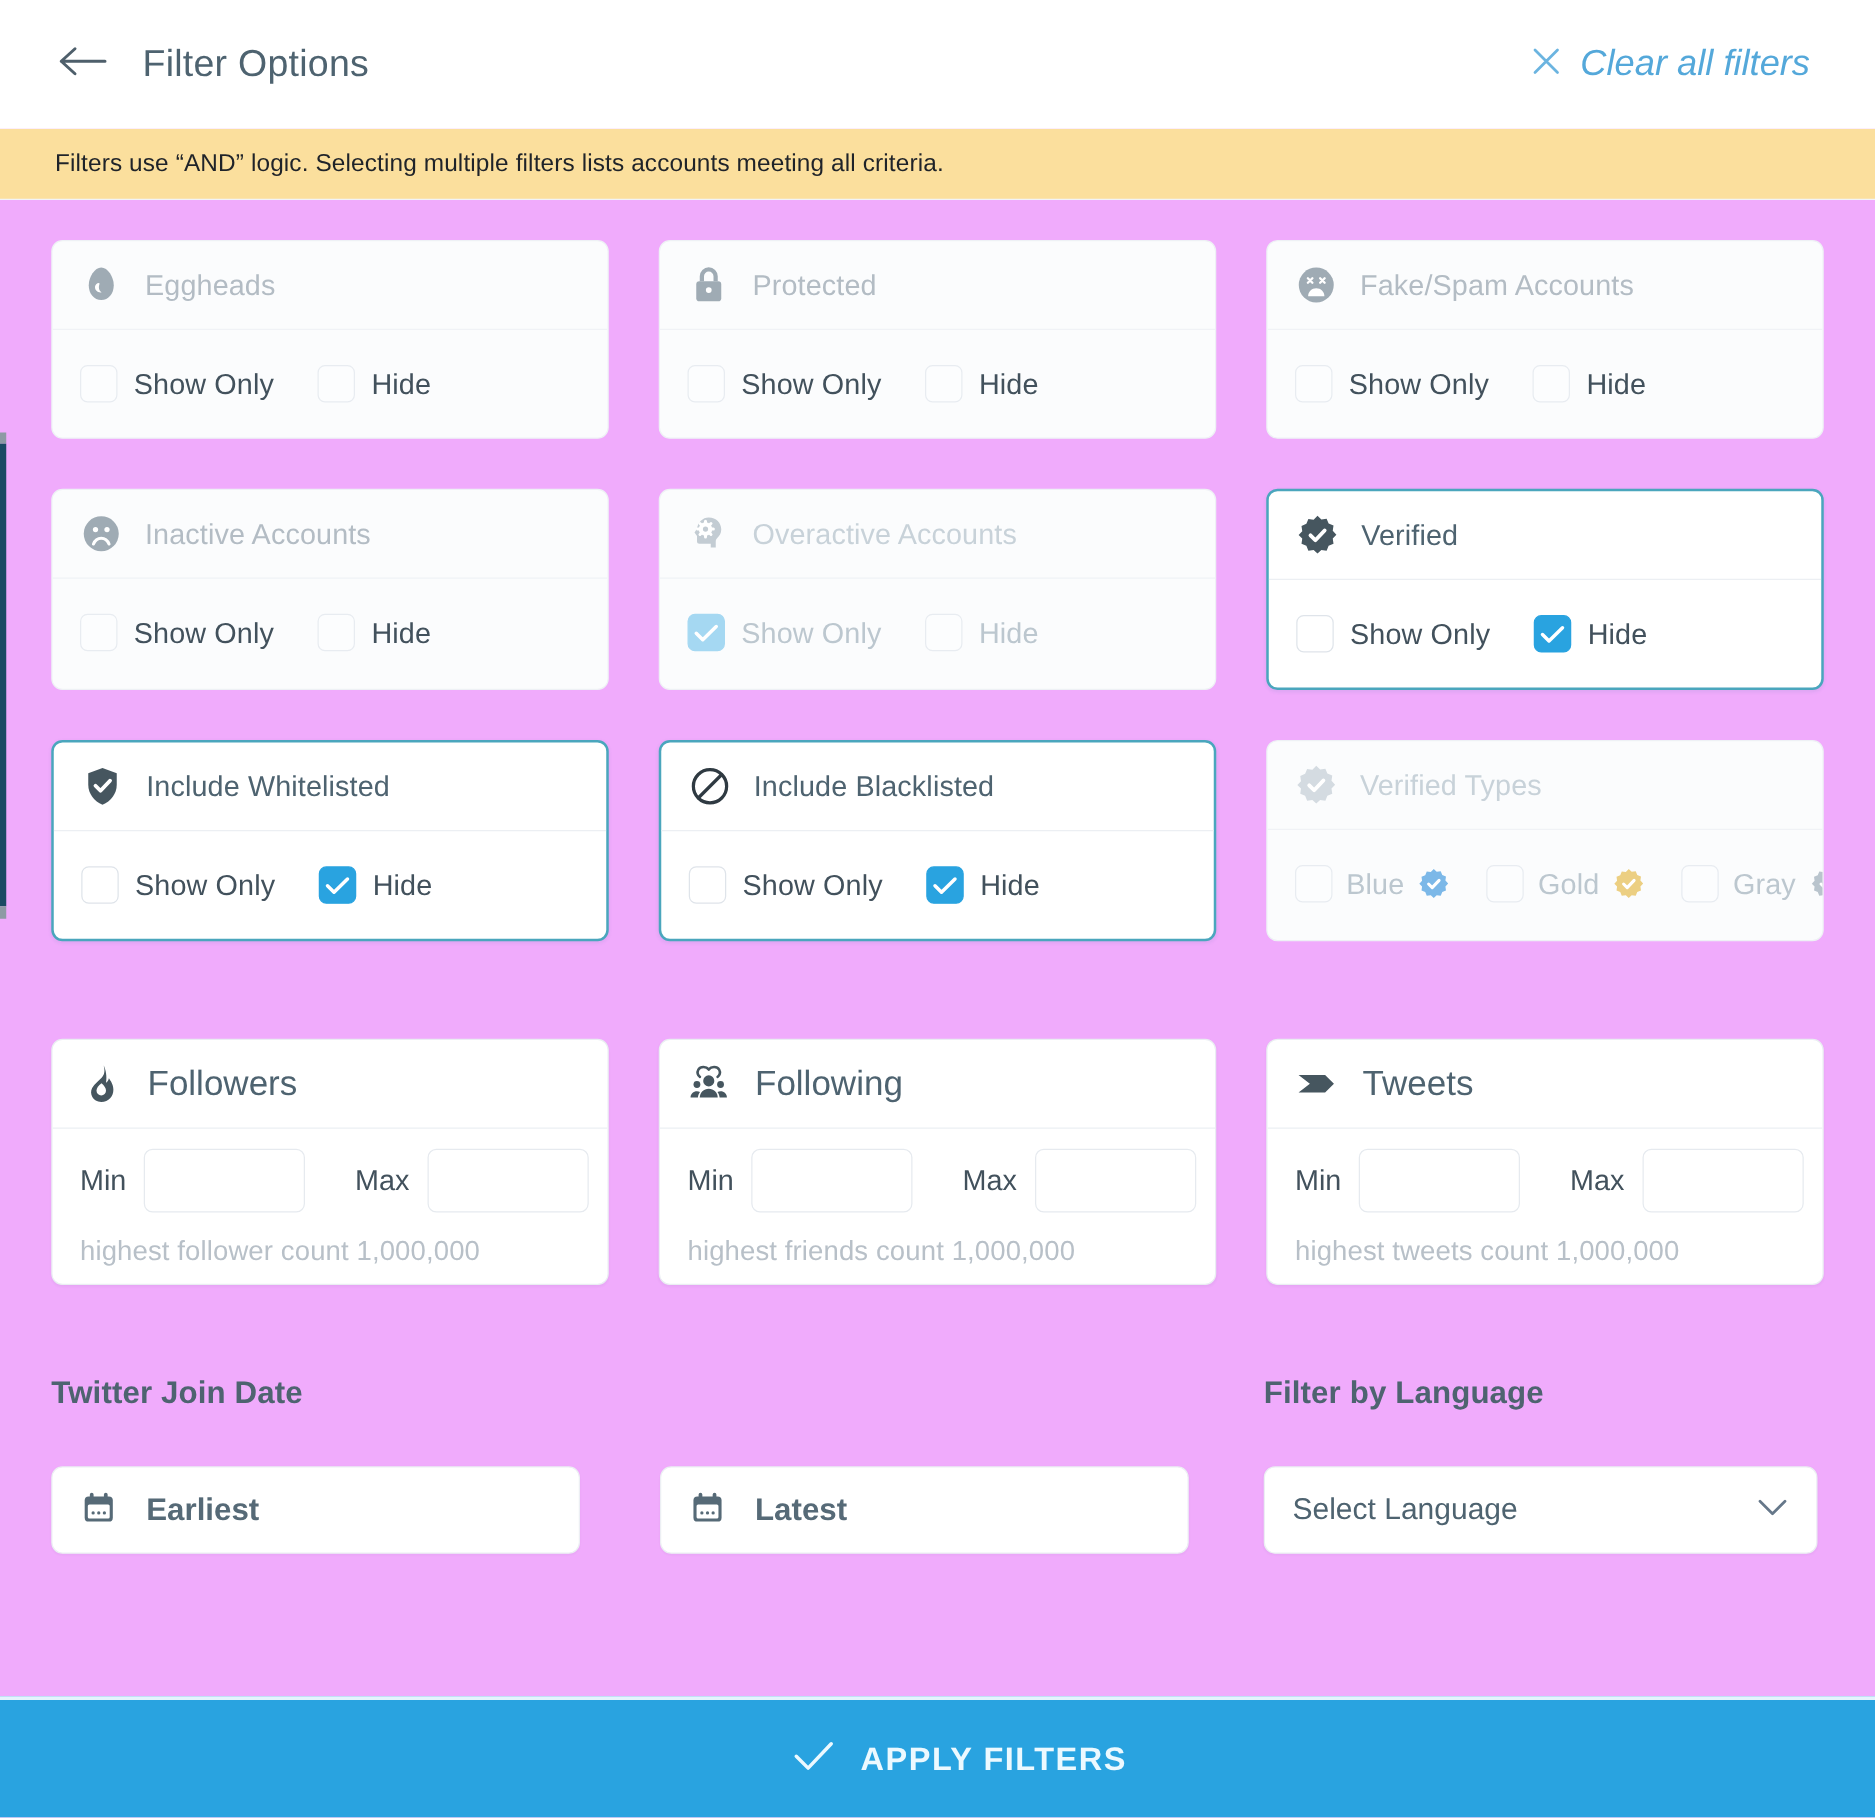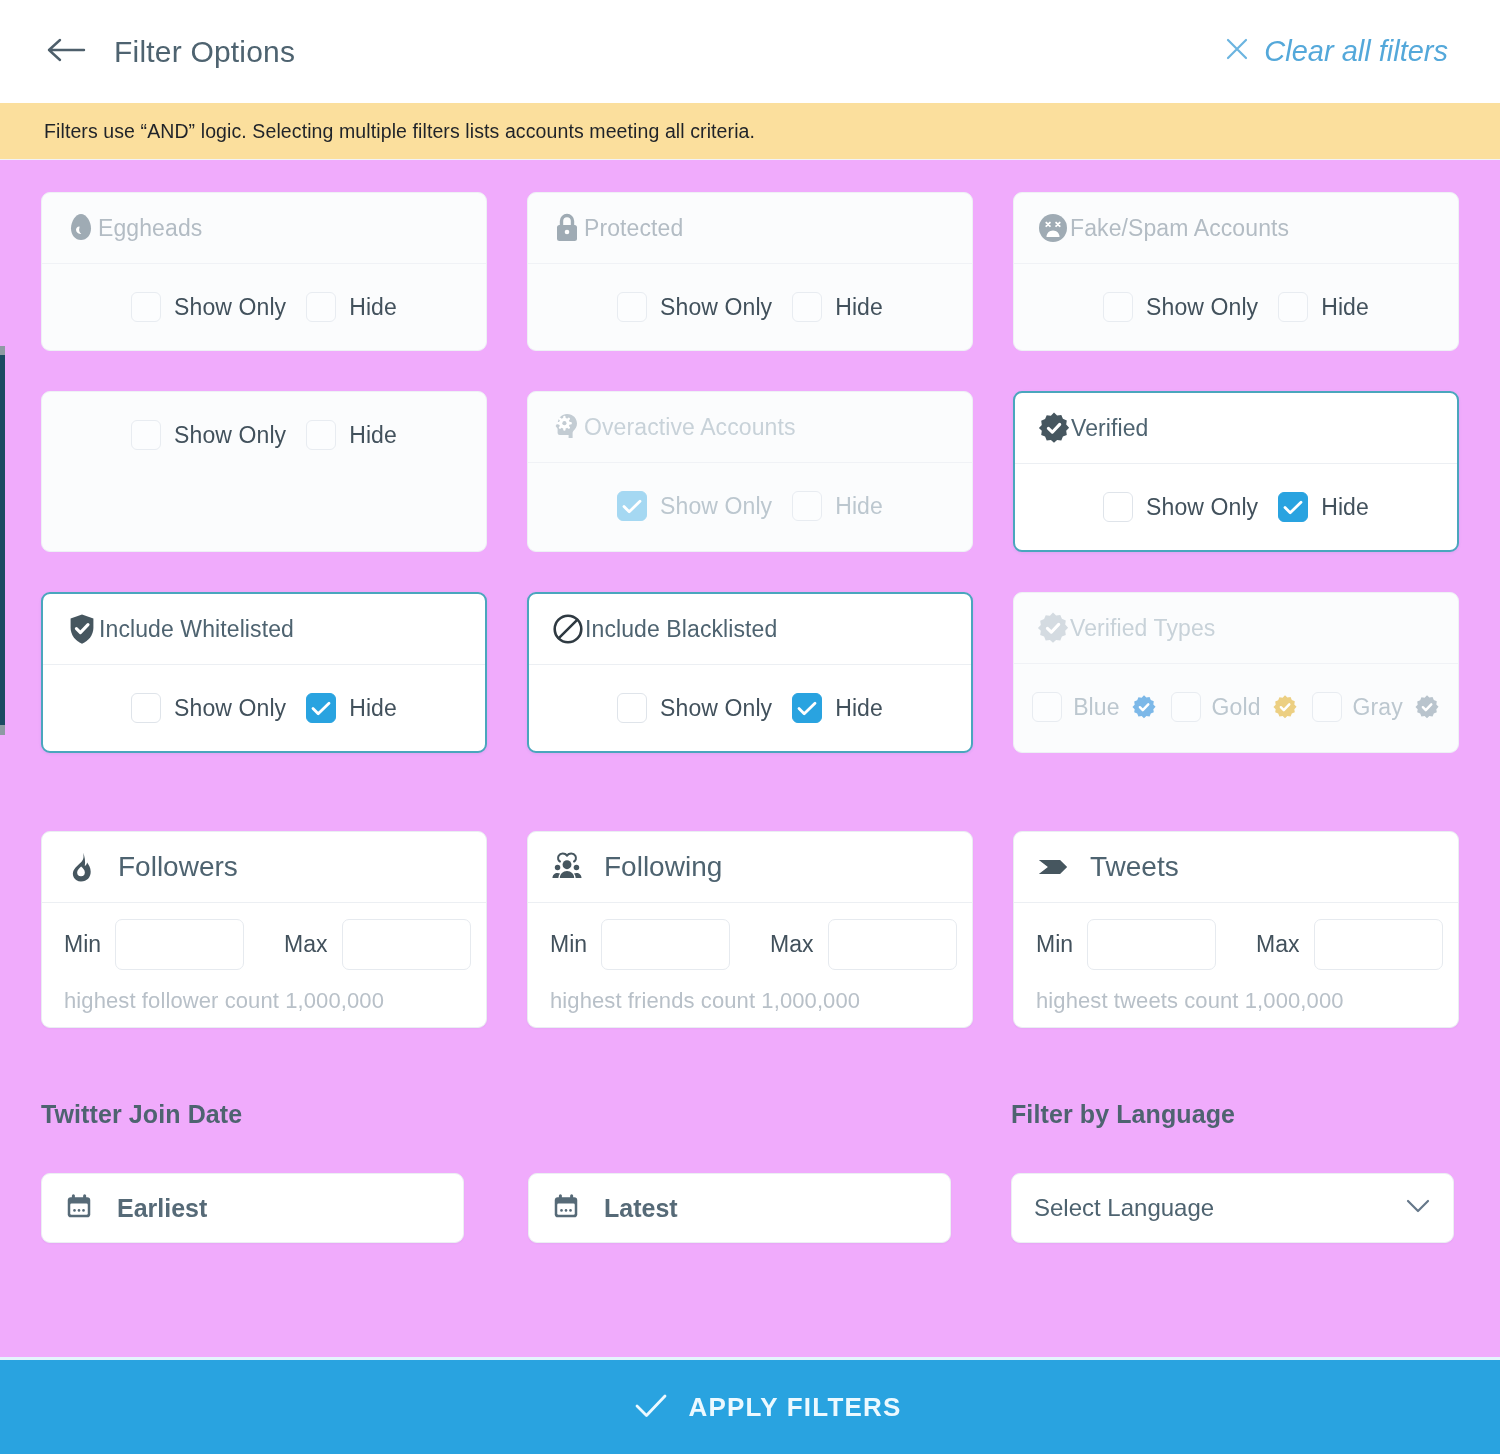--- a/index.html
+++ b/index.html
@@ -141,20 +141,21 @@
     border-color: #eef1f5;
     box-shadow: none;
   }
 
   .fcard-head {
     height: 71px;
     display: flex;
     align-items: center;
     padding: 0 22px;
     border-bottom: 1px solid #eceff3;
+    gap: 18px;
   }
   .fcard.disabled .fcard-head { border-bottom-color: #f0f2f6; }
 
   .fcard-title {
     font-size: 23px;
     color: #4e6370;
     letter-spacing: 0.1px;
     white-space: nowrap;
   }
   .fcard.disabled .fcard-title { color: #b3bcc4; }
@@ -167,22 +168,21 @@
     display: flex;
     align-items: center;
     justify-content: center;
   }
 
   .fcard-body {
     height: 86px;
     display: flex;
     align-items: center;
     padding: 0 22px;
-    gap: 0;
-    justify-content: center;
+    gap: 15px;
   }
 
   .chk-group {
     display: flex;
     align-items: center;
     gap: 13px;
     cursor: pointer;
     margin-right: 20px;
   }
   .chk-group:last-child { margin-right: 0; }
@@ -454,20 +454,31 @@
         <span class="cbox dim"></span>
         <span class="chk-label">Show Only</span>
       </span>
       <span class="chk-group">
         <span class="cbox dim"></span>
         <span class="chk-label">Hide</span>
       </span>
     </div>
         </div>
         <div class="fcard disabled">
+    <div class="fcard-head">
+      <span class="ficon">
+              <svg width="34" height="34" viewBox="0 0 34 34">
+                <circle cx="17" cy="17" r="14" fill="#9fabb4"></circle>
+                <circle cx="12.4" cy="13.6" r="2.1" fill="#ffffff"></circle>
+                <circle cx="21.6" cy="13.6" r="2.1" fill="#ffffff"></circle>
+                <path d="M10.8 25.2c1.2-3 3.5-4.6 6.2-4.6s5 1.6 6.2 4.6" stroke="#ffffff" stroke-width="2.5" fill="none" stroke-linecap="round"></path>
+              </svg>
+            </span>
+      <span class="fcard-title">Inactive Accounts</span>
+    </div>
     <div class="fcard-body">
       <span class="chk-group">
         <span class="cbox dim"></span>
         <span class="chk-label">Show Only</span>
       </span>
       <span class="chk-group">
         <span class="cbox dim"></span>
         <span class="chk-label">Hide</span>
       </span>
     </div>

